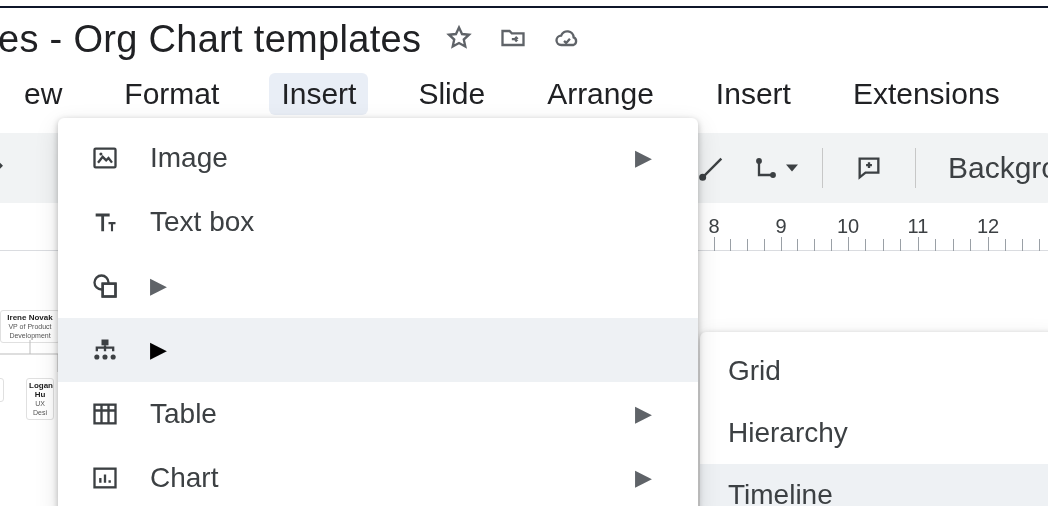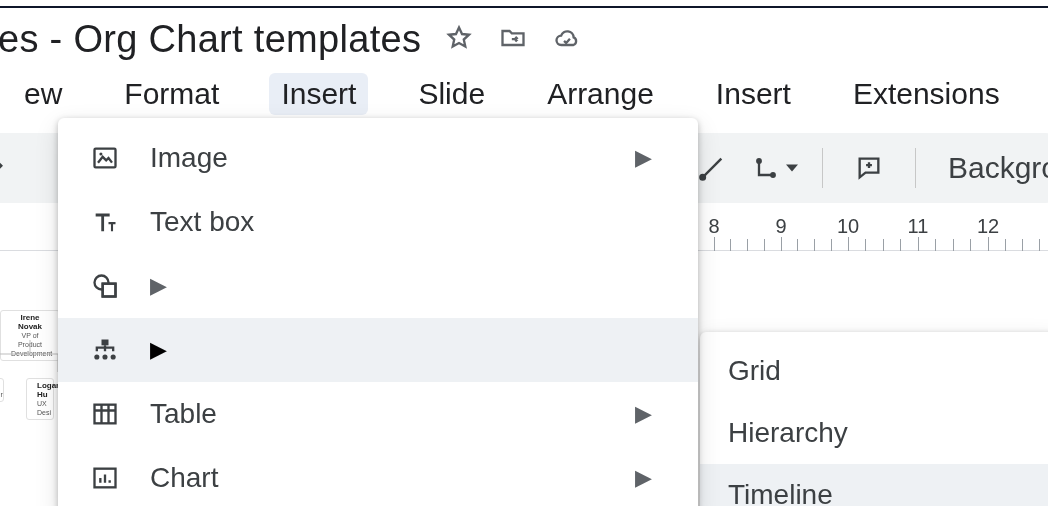--- a/index.html
+++ b/index.html
@@ -77,21 +77,21 @@
     top: 290px;
     width: 110px;
   }
   .org-card {
     background: #fff;
     border: 1px solid #e0e0e0;
     border-radius: 3px;
     font-size: 8px;
     line-height: 9px;
     text-align: center;
-    padding: 2px 10px;
+    padding: 2px 2px;
     position: absolute;
   }
   .org-card .line1 { font-weight: 700; }
   .org-card .line2 { color: #555; font-size: 7px; }
   .dropdown {
     position: absolute;
     left: 58px;
     top: 118px;
     width: 640px;
     background: #fff;

